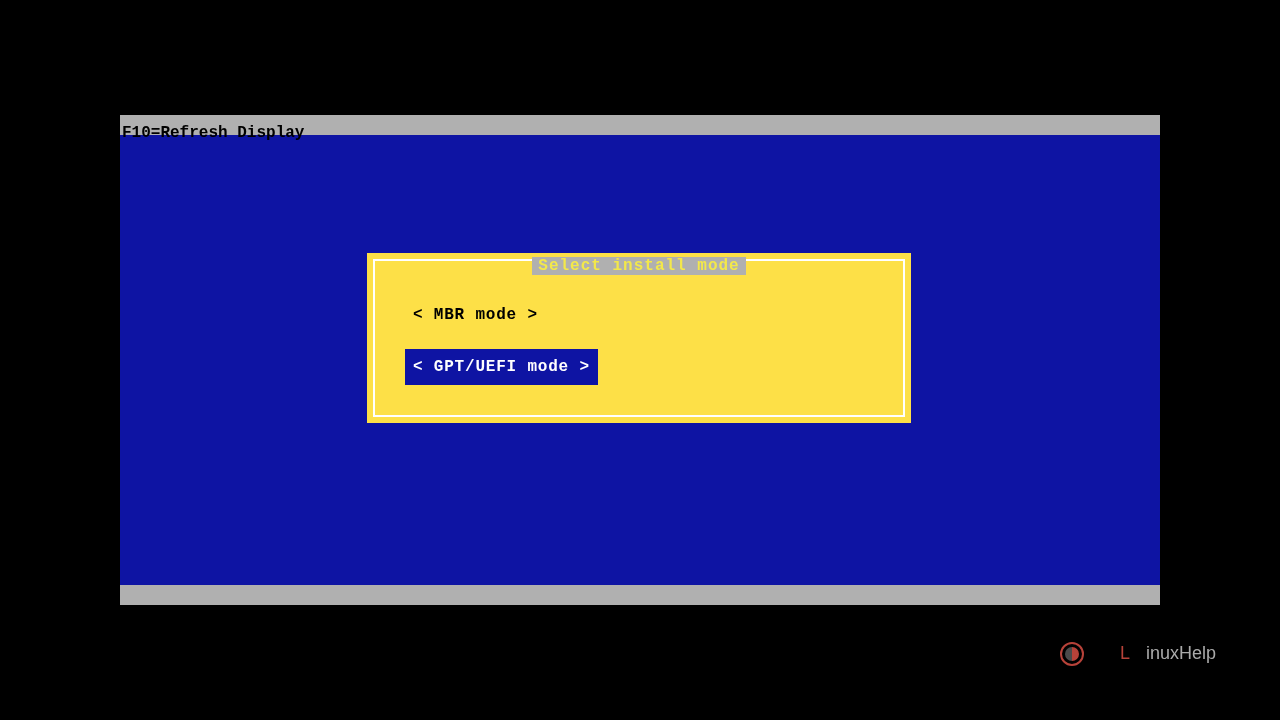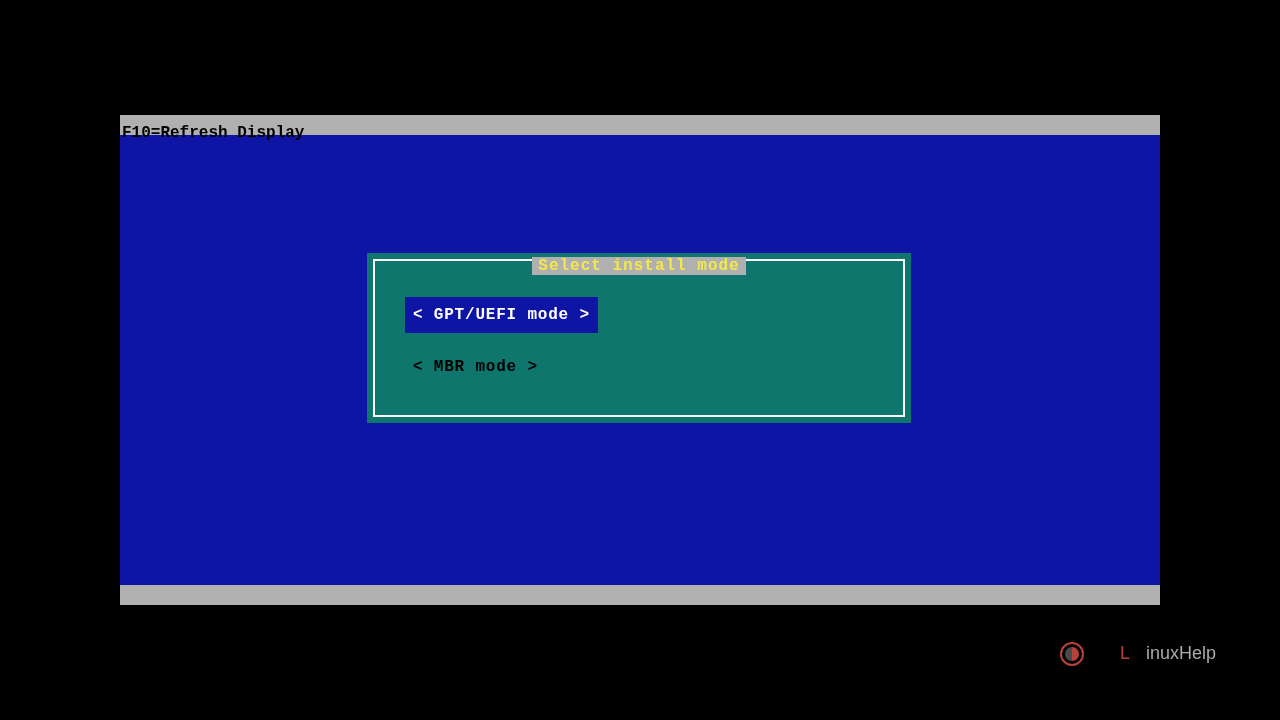--- a/index.html
+++ b/index.html
@@ -30,21 +30,21 @@
       bottom: 0; left: 0; right: 0;
       height: 20px;
       background: #b0b0b0;
     }
 
     .dialog {
       position: absolute;
       left: 247px;
       top: 138px;
       width: 544px;
-      background: #0f766e;
+      background: #fde047;
       padding: 6px;
     }
     .dialog-inner {
       border: 2px solid #fff;
       padding: 20px 14px 14px 14px;
       position: relative;
     }
     .dialog-title-wrap {
       position: absolute;
       top: -12px;
@@ -111,22 +111,22 @@
 <div class="screen">
   <div class="top-bar">F10=Refresh Display</div>
   <div class="bottom-bar"></div>
 
   <div class="dialog">
     <div class="dialog-inner">
       <div class="dialog-title-wrap">
         <span class="dialog-title">Select install mode</span>
       </div>
       <div class="menu-items">
+        <div class="menu-row"><span class="menu-item">&lt; MBR mode &gt;</span></div>
         <div class="menu-row"><span class="menu-item selected">&lt; GPT/UEFI mode &gt;</span></div>
-        <div class="menu-row"><span class="menu-item">&lt; MBR mode &gt;</span></div>
       </div>
     </div>
   </div>
 </div>
 
 <div class="logo">
   <div class="logo-mark"></div>
   <div class="logo-text">
     <span class="accent">L</span><span>inuxHelp</span>
   </div>

